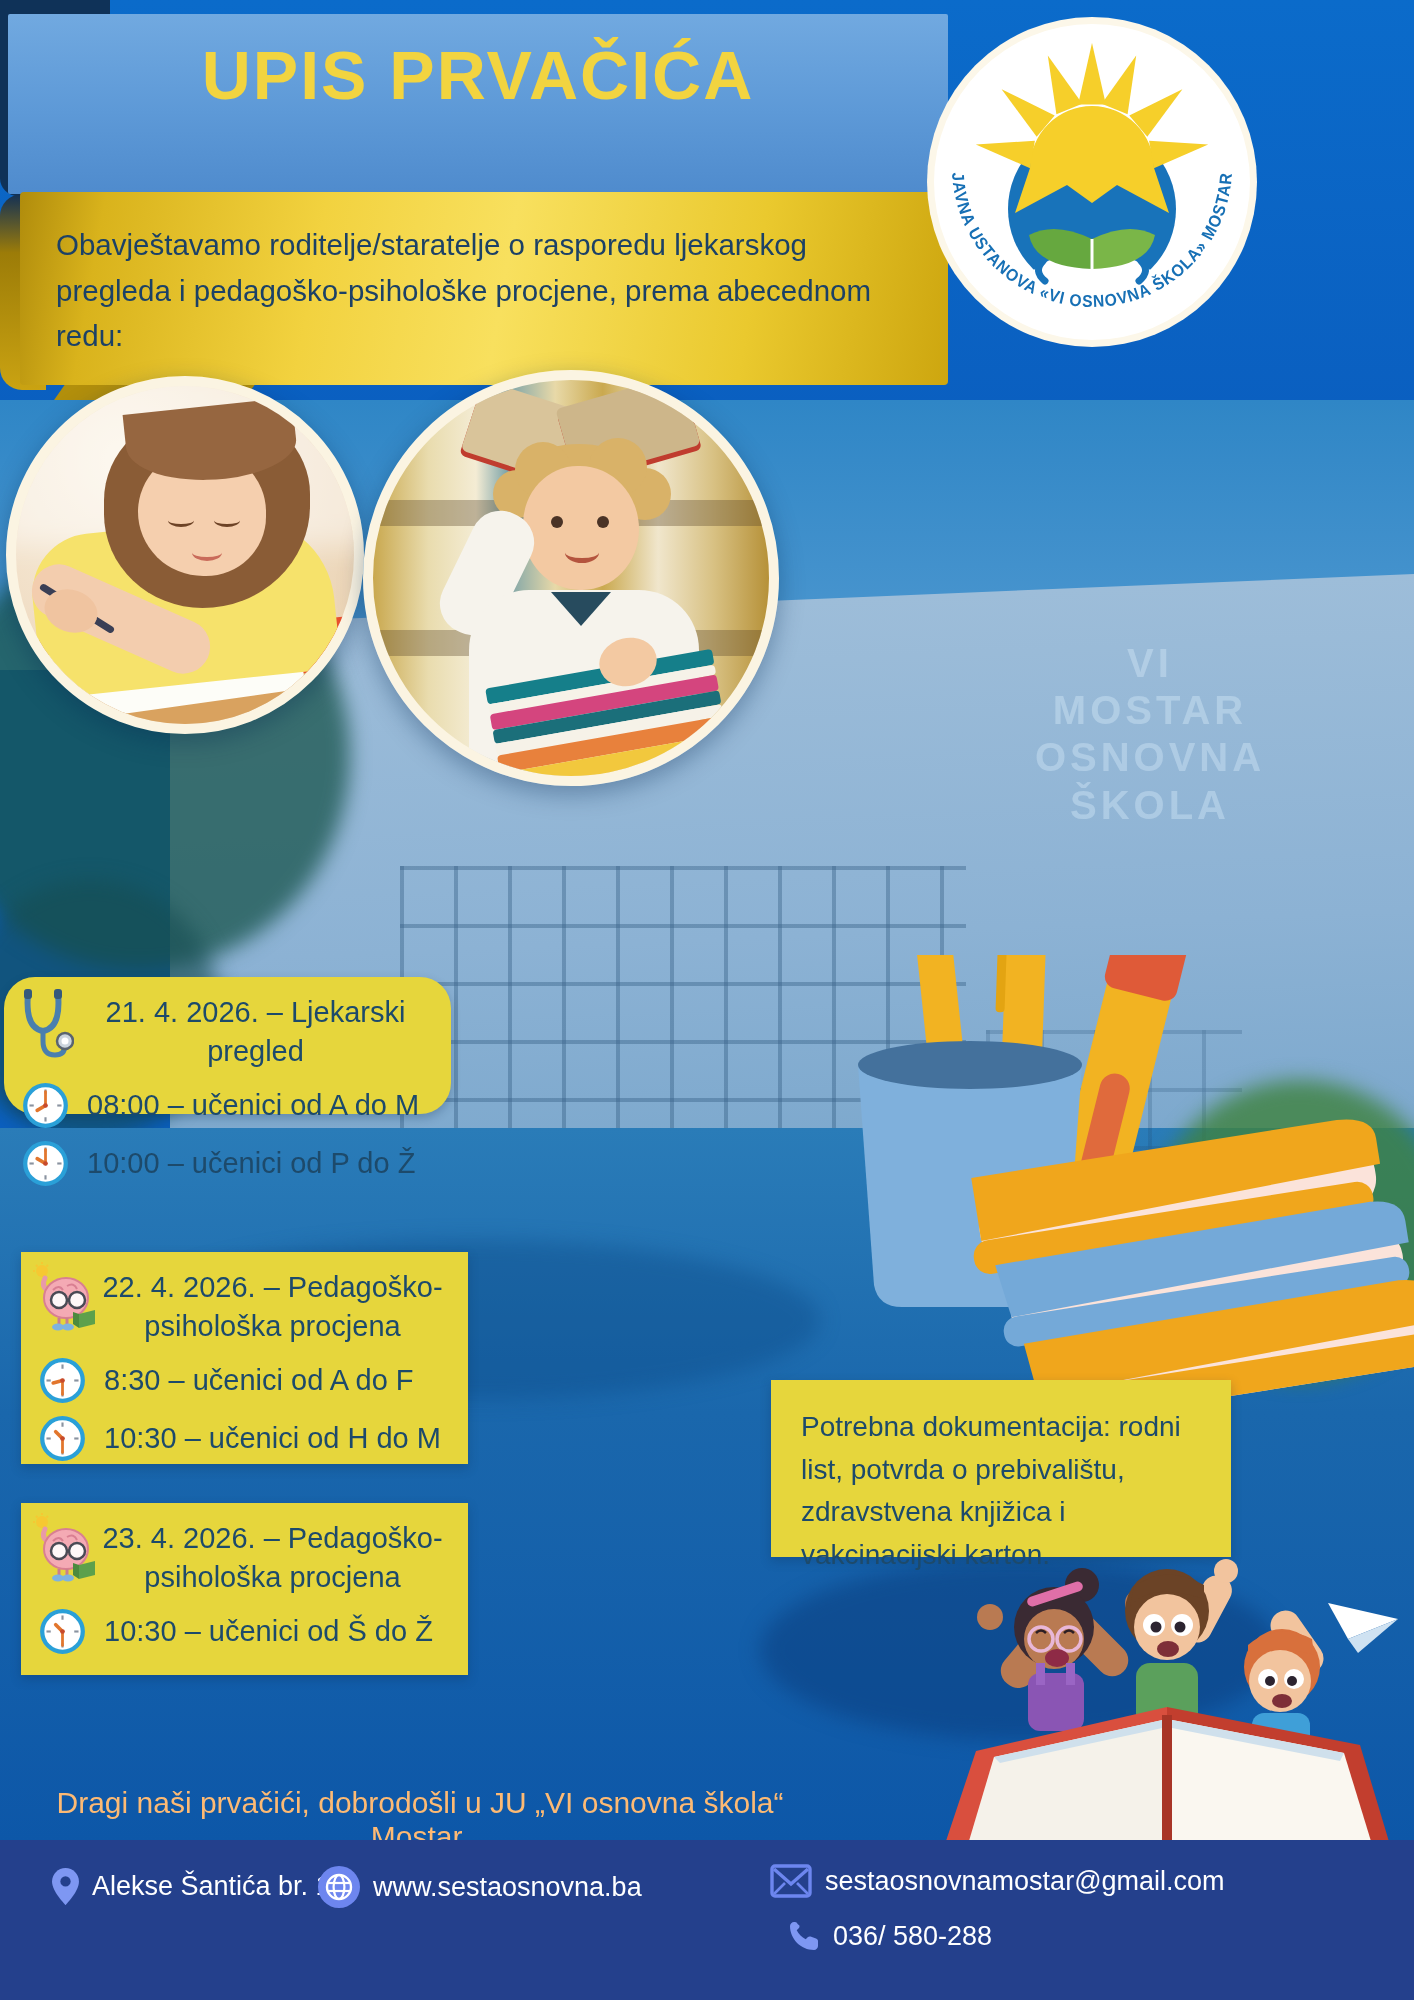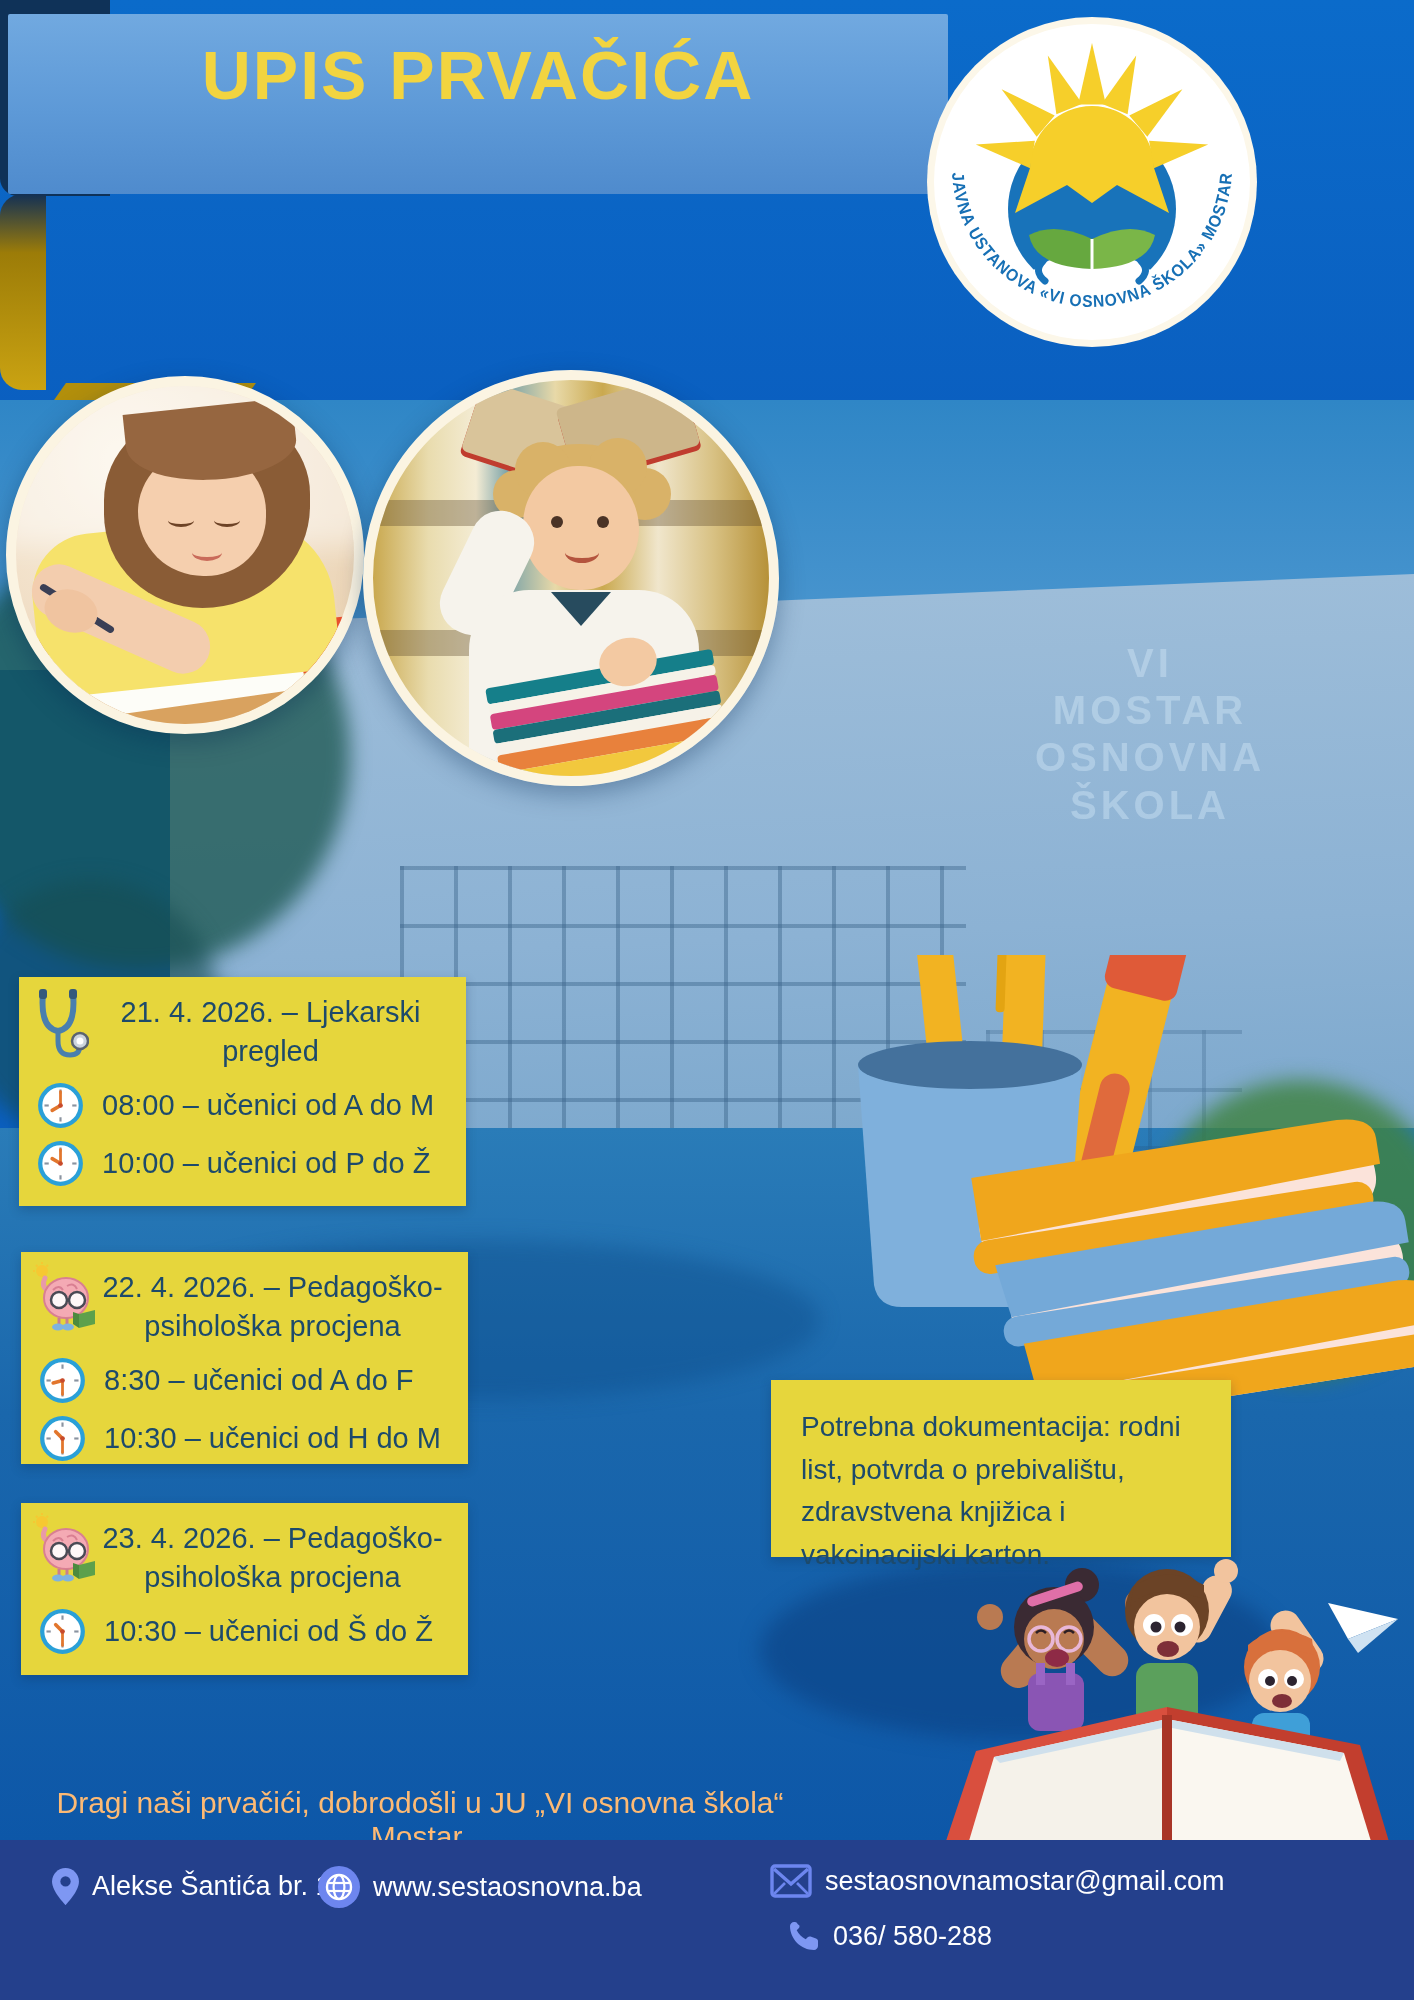--- a/index.html
+++ b/index.html
@@ -77,21 +77,21 @@
   .p2-smile{left:192px;top:162px;width:34px;height:16px;border-bottom:5px solid #b4543e;border-radius:50%;}
   .p2-armR{left:82px;top:128px;width:64px;height:130px;background:#f6f3ec;border-radius:30px;transform:rotate(26deg);}
   .p2-body{left:96px;top:210px;width:230px;height:190px;background:#f6f3ec;border-radius:60px 60px 0 0;}
   .p2-collar{left:178px;top:212px;width:60px;height:34px;background:#274b5e;clip-path:polygon(0 0,100% 0,50% 100%);}
   .p2-stack{left:120px;top:288px;width:230px;height:110px;transform:rotate(-10deg);}
   .p2-s{position:absolute;left:0;width:100%;border-radius:4px;}
   .p2-hand{left:226px;top:258px;width:58px;height:48px;background:#f3c9a2;border-radius:50%;transform:rotate(-14deg);}
 
   
   .sbox{background:#e6d63c;width:447px;box-shadow:0 4px 10px rgba(10,40,70,.25);}
-  .box1{left:19px;top:977px;height:229px;}
+  .box1{left:4px;top:977px;height:137px;border-radius:31px;}
   .box2{left:21px;top:1208px;height:212px;margin-top:44px;}
   .box3{left:21px;top:1503px;height:172px;}
   .sbox .title-row{position:relative;padding:16px 16px 0 72px;min-height:72px;display:flex;align-items:center;justify-content:center;}
   .sbox .title{font-size:29px;font-weight:500;color:#1d4a6b;text-align:center;line-height:1.35;}
   .sbox .box-icon{position:absolute;left:12px;top:10px;}
   .time-row{display:flex;align-items:center;gap:18px;padding:0 10px 0 18px;margin-top:11px;}
   .time-text{font-size:29px;font-weight:500;color:#1d4a6b;}
   .clock{width:47px;height:47px;flex:none;}
 
   
@@ -132,20 +132,23 @@
   <div class="abs blob tree-right"></div>
   <div class="abs blob water1"></div>
   <div class="abs blob water2"></div>
 
   <div class="abs fold-left-blue"></div>
   <div class="abs ribbon-blue">
     <div class="ribbon-title">UPIS PRVAČIĆA</div>
   </div>
   <div class="abs fold-left-gold"></div>
   <div class="abs fold-bottom-gold"></div>
+  <div class="abs ribbon-gold">
+    <div class="ribbon-notice">Obavještavamo roditelje/staratelje o rasporedu ljekarskog pregleda i pedagoško-psihološke procjene, prema abecednom redu:</div>
+  </div>
 
   <svg class="abs logo" viewBox="0 0 334 334">
     <circle cx="167" cy="167" r="165" fill="#fcf7e9"></circle>
     <circle cx="167" cy="167" r="158" fill="#ffffff"></circle>
     <circle cx="167" cy="194" r="84" fill="#1873ba"></circle>
     <g fill="#f6cf2a">
       <path d="M105,153 A62,62 0 0 1 229,153 L244,198 L192,170 L167,188 L142,170 L90,198 Z"></path>
       <polygon points="50.8,129.5 105.1,153.2 109.9,125.8"></polygon>
       <polygon points="76.6,74.2 111.7,121.8 129.7,100.5"></polygon>
       <polygon points="122.8,40.6 131.4,99.2 157.3,88.8"></polygon>

